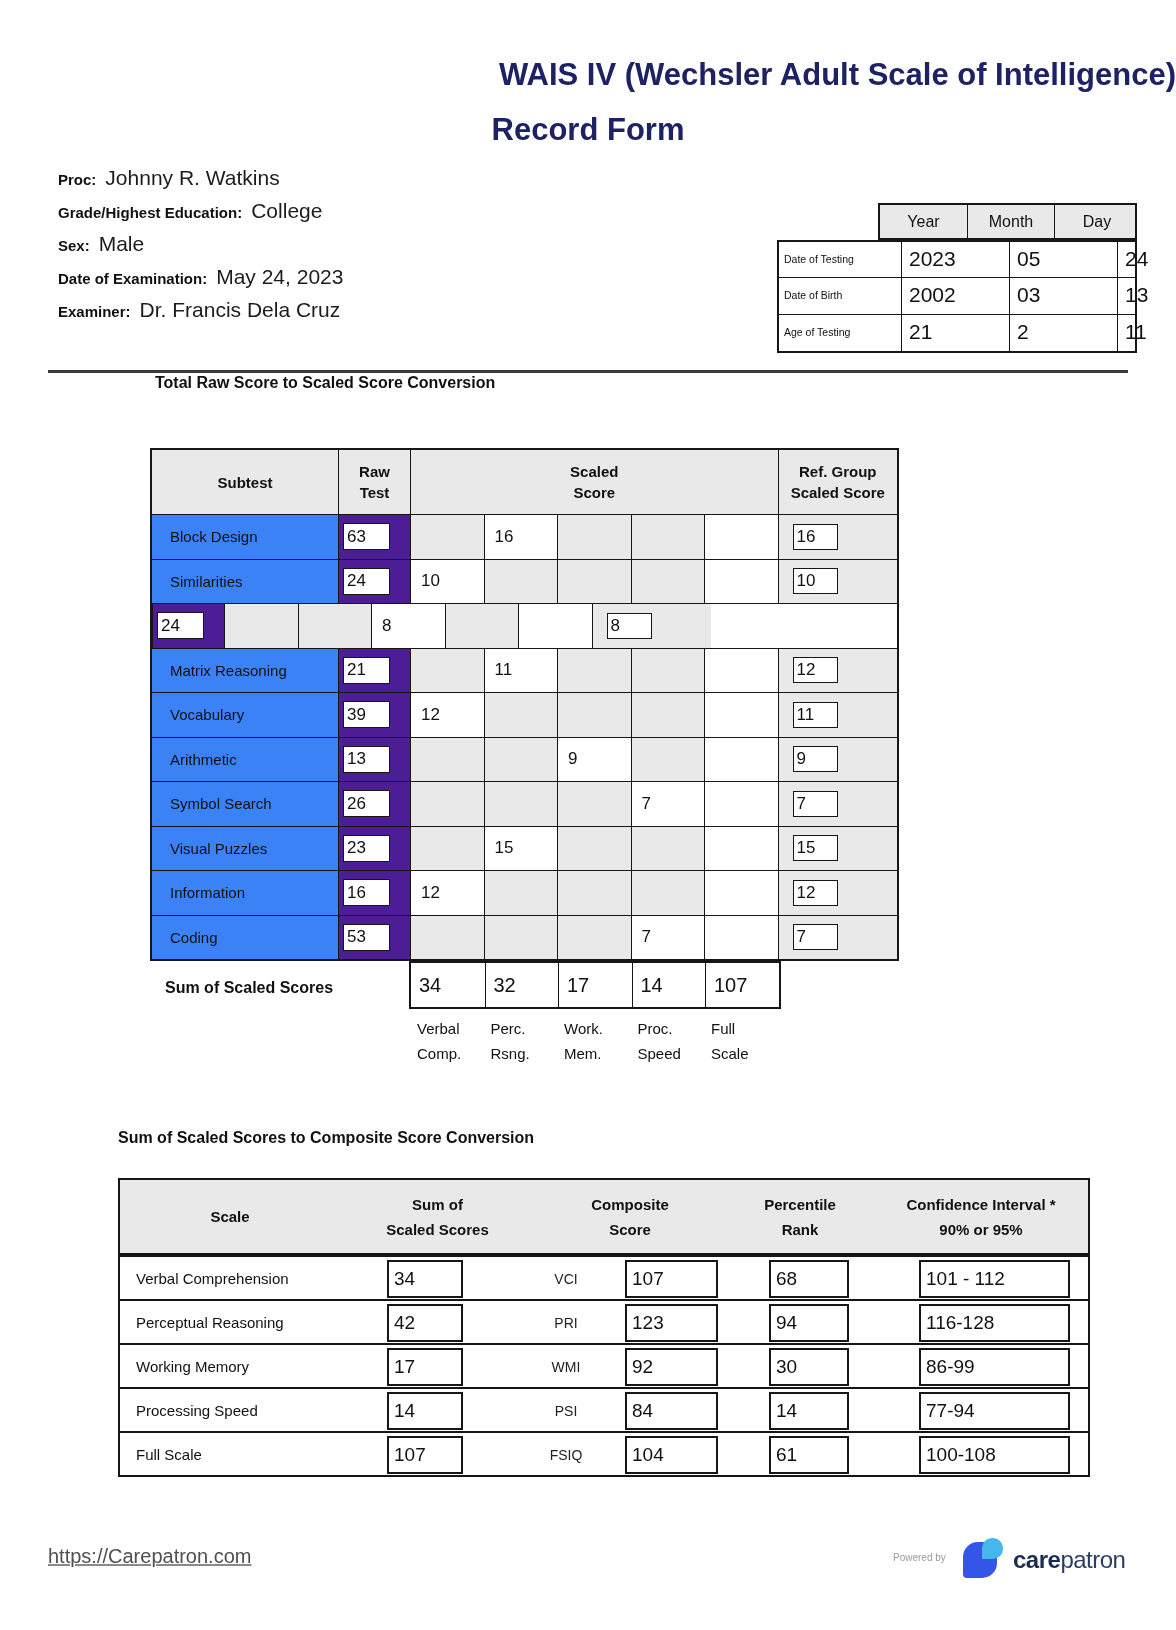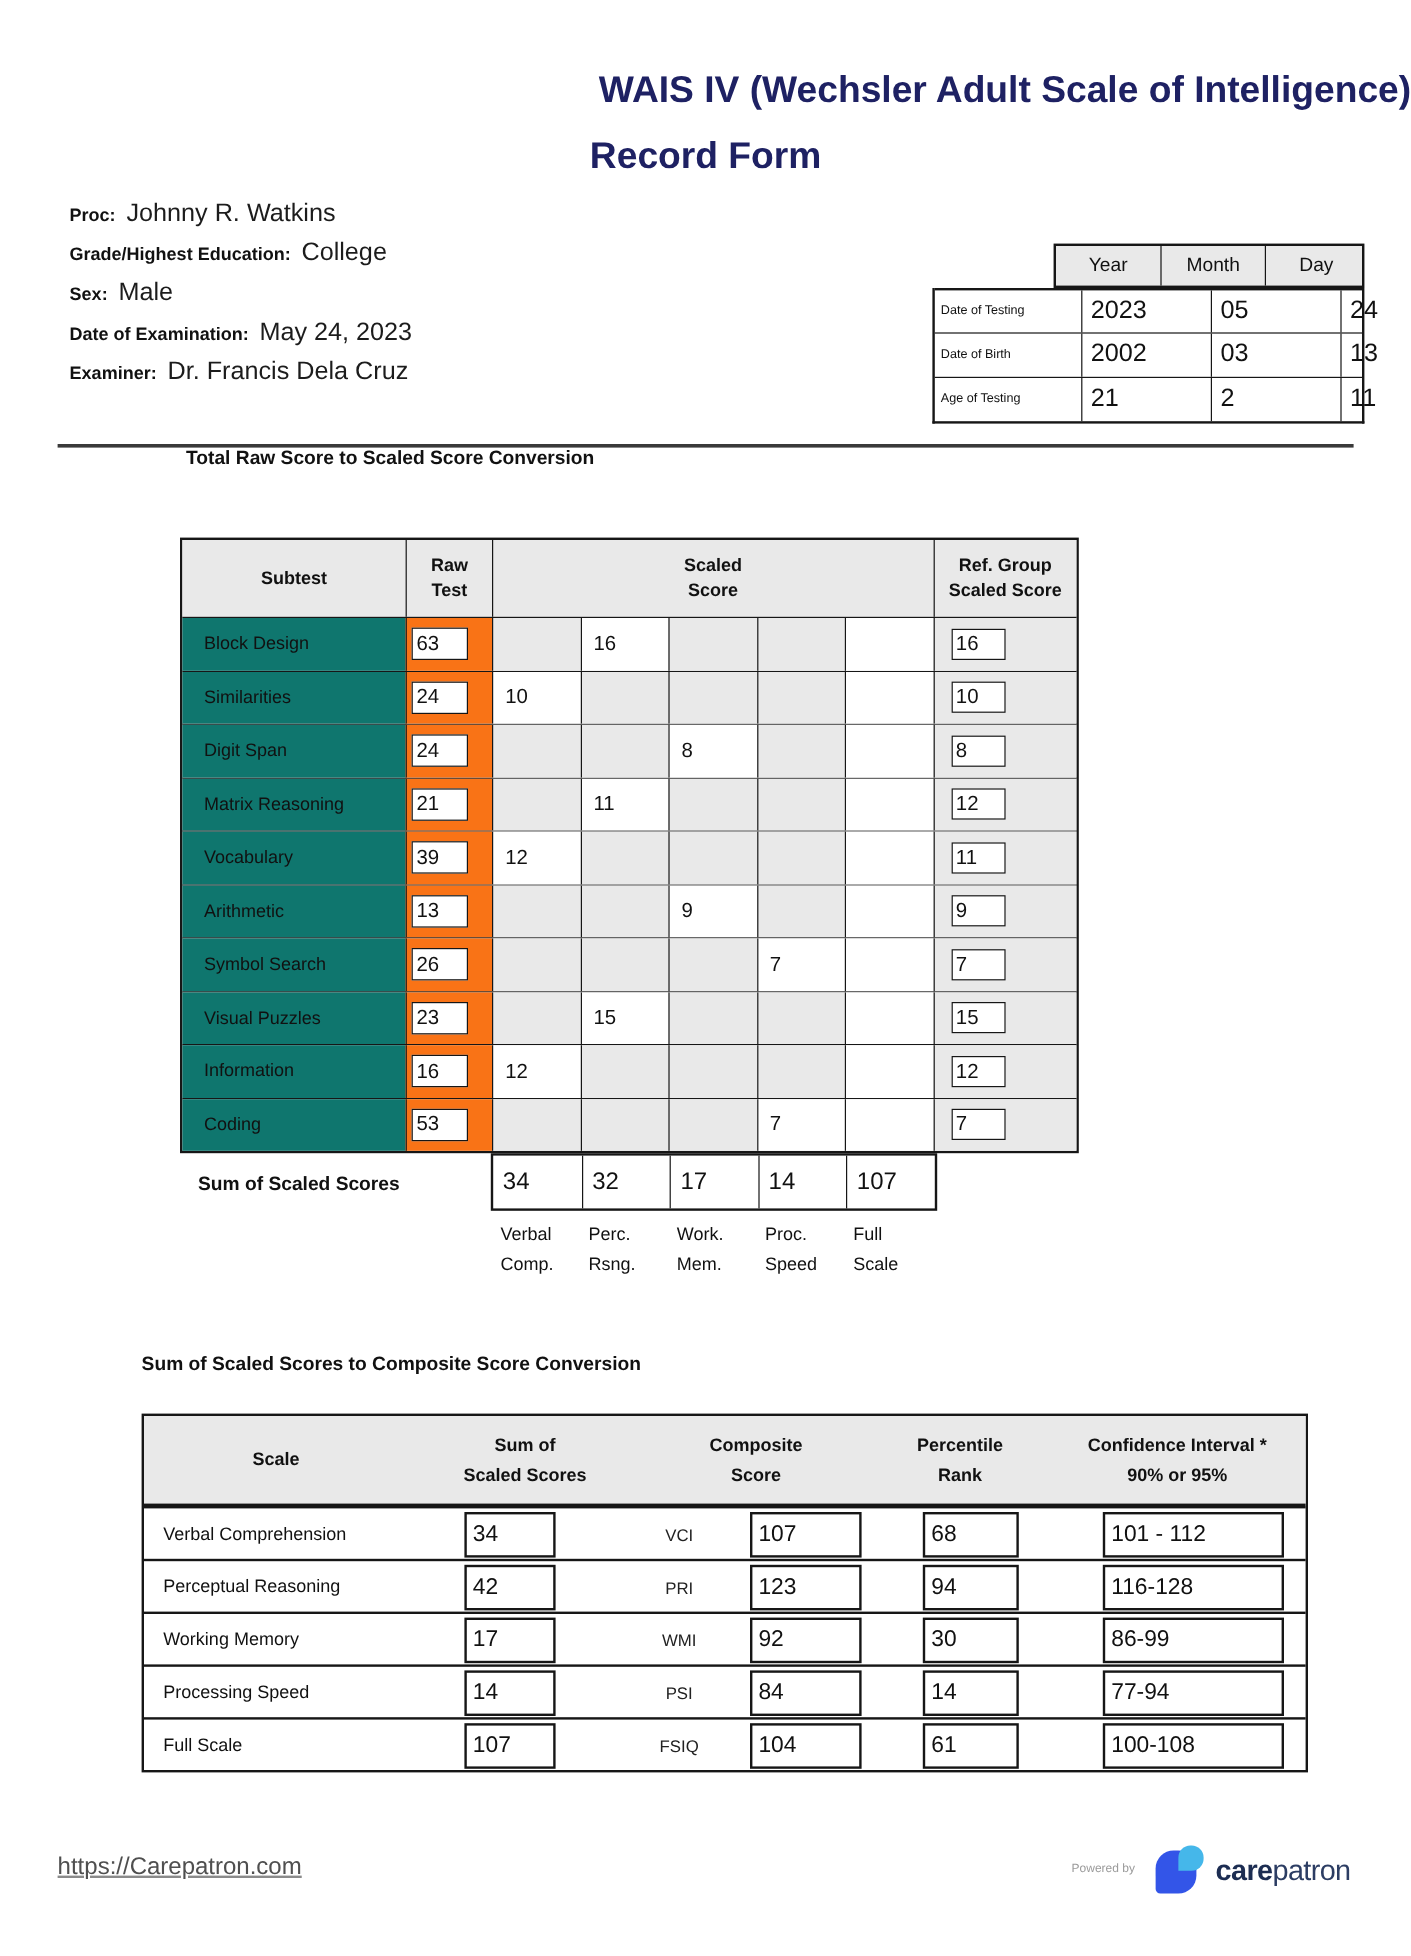--- a/index.html
+++ b/index.html
@@ -49,22 +49,22 @@
   .t1 { position:absolute; left:150px; top:448px; width:749px; border:2px solid #161616; background:#fff; }
   .t1-head { display:flex; height:64px; background:#e9e9e9; }
   .t1-head > div { display:flex; align-items:center; justify-content:center;
                    font-size:15px; font-weight:bold; text-align:center; line-height:21px; flex-shrink:0; }
   .h-sub { width:186px; }
   .h-raw { width:72px;  border-left:1.5px solid #161616; }
   .h-sca { width:367.5px; border-left:1.5px solid #161616; }
   .h-ref { width:119.5px; border-left:1.5px solid #161616; }
   .t1row { display:flex; height:44.5px; border-top:1.5px solid #161616; }
   .t1row > div { flex-shrink:0; }
-  .c-sub { width:186px; font-size:15px; line-height:43px; padding-left:18px; background:#0f766e; }
-  .c-raw { width:72px; border-left:1.5px solid #161616; background:#f97316;
+  .c-sub { width:186px; font-size:15px; line-height:43px; padding-left:18px; background:#3b82f6; }
+  .c-raw { width:72px; border-left:1.5px solid #161616; background:#4c1d95;
            display:flex; align-items:center; }
   .cs    { width:73.5px; border-left:1.5px solid #161616; display:flex; align-items:center; }
   .cs.g  { background:#e9e9e9; }
   .cs.w, .cs.wv { background:#ffffff; }
   .cs span { font-size:17px; padding-left:10px; }
   .c-ref { width:119.5px; border-left:1.5px solid #161616; background:#e9e9e9;
            display:flex; align-items:center; }
   .sbox { border:1.5px solid #161616; background:#fff; display:flex; align-items:center; }
   .rawbox { width:47px; height:27px; margin-left:4px; }
   .refbox { width:45px; height:26px; margin-left:14px; }
@@ -226,21 +226,20 @@
       <div class="cs g"></div>
       <div class="cs w"></div>
       <div class="c-ref">
           <div class="sbox refbox">
             <span>10</span>
           </div>
         </div>
     </div>
 
     <div class="t1row">
-      <div class="c-sub">Digit Span</div>
       <div class="c-raw">
           <div class="sbox rawbox">
             <span>24</span>
           </div>
         </div>
       <div class="cs g"></div>
       <div class="cs g"></div>
       <div class="cs wv">
           <span>8</span>
         </div>

